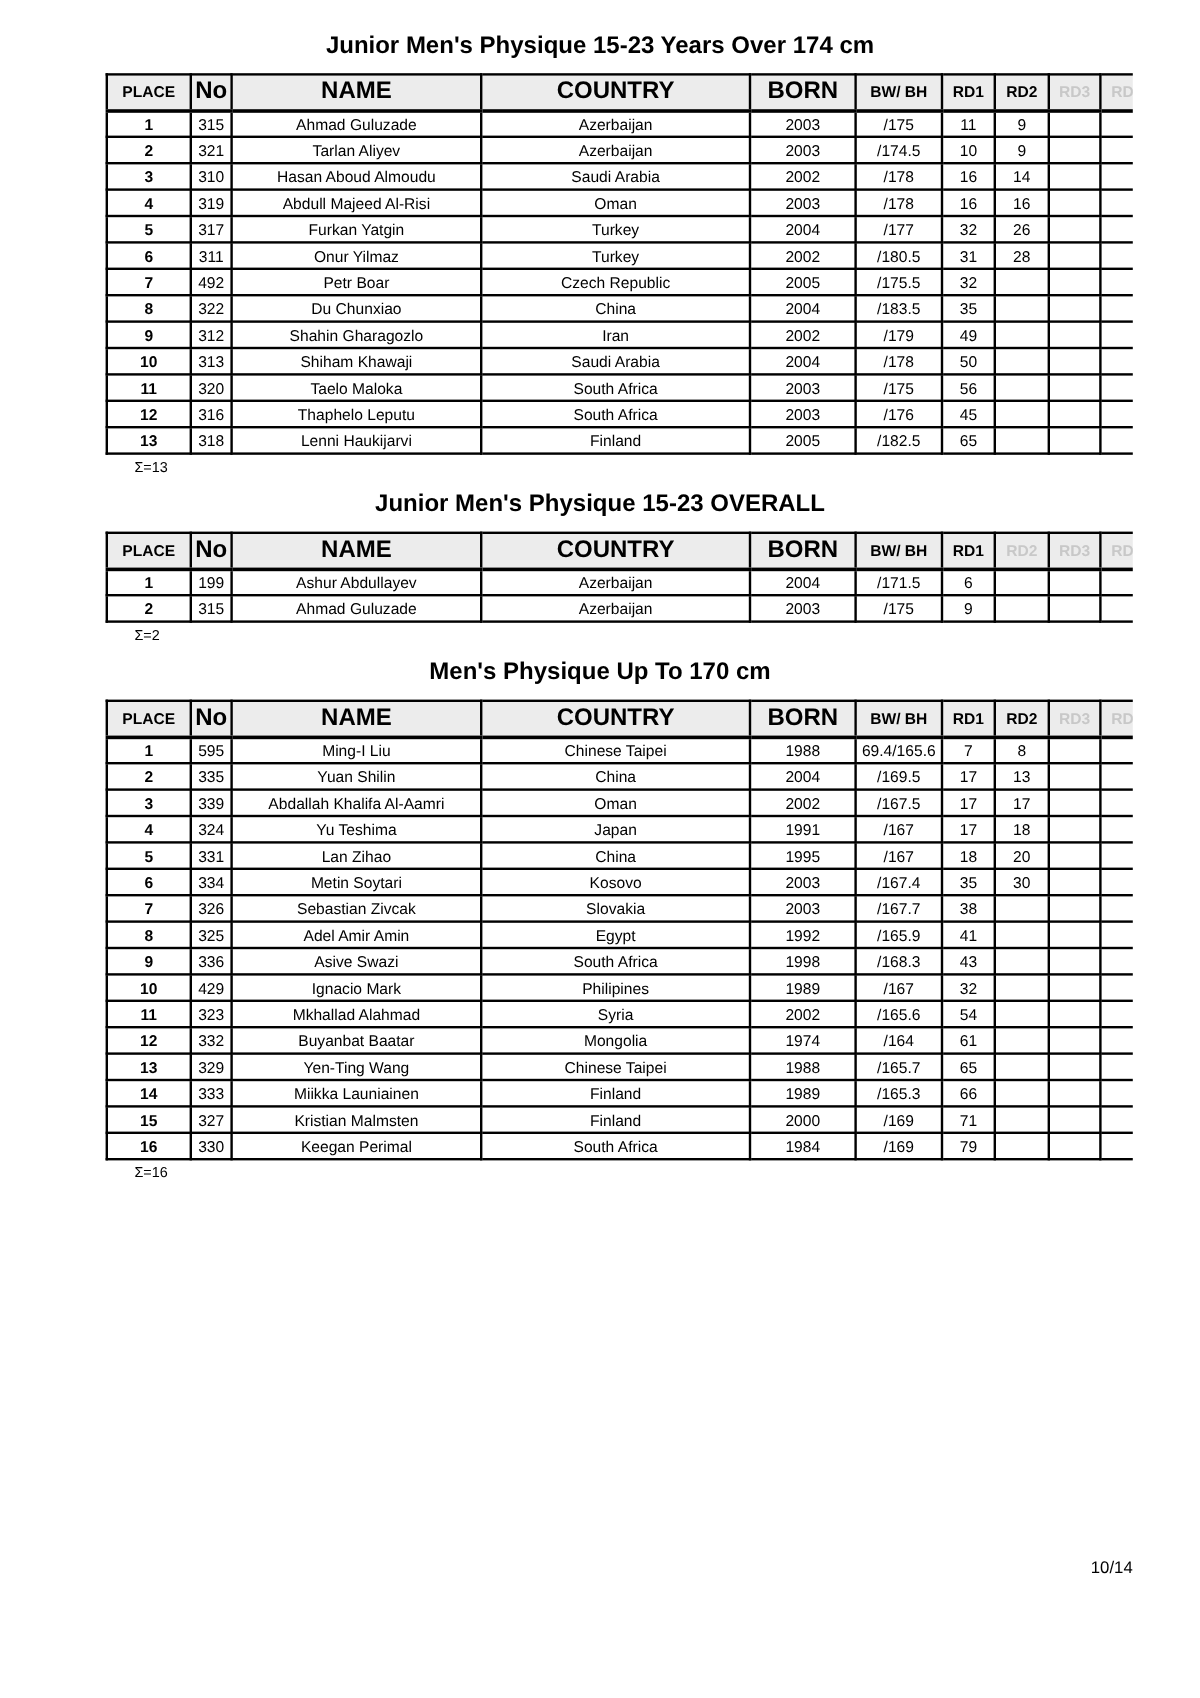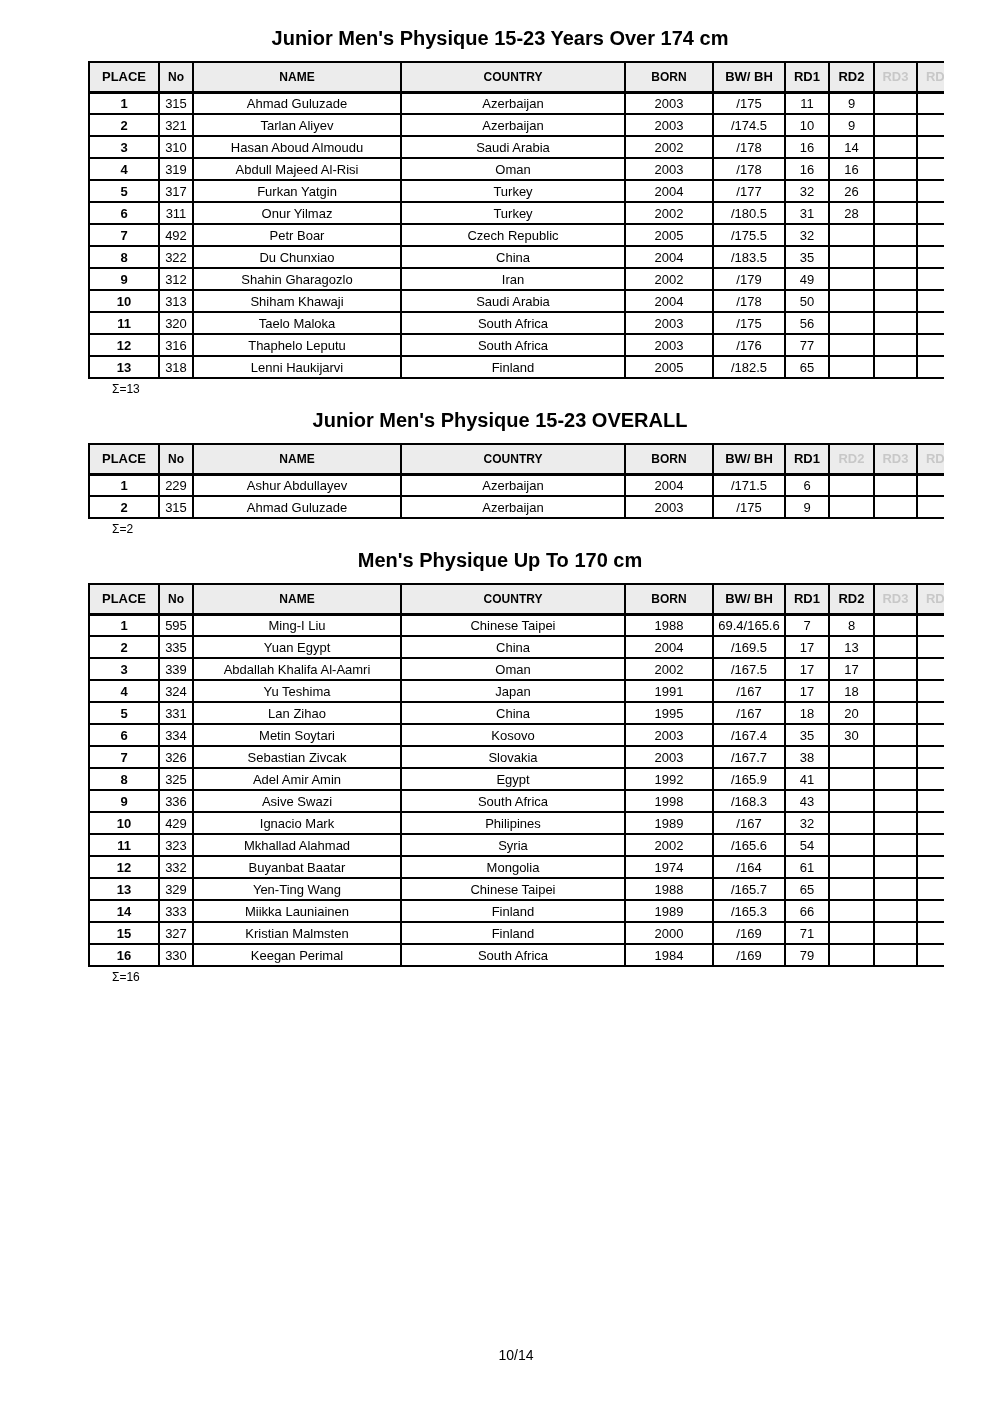--- a/index.html
+++ b/index.html
@@ -38,40 +38,40 @@
     padding:0 2px;
     box-sizing:border-box;
   }
   table.results thead th{
     background:var(--header-bg);
     font-weight:bold;
     height:30px;
     text-align:center;
     border-bottom:3px solid var(--border-color);
   }
-  th.hdr-big{font-size:12px;}
+  th.hdr-big{font-size:20px;}
   th.hdr-small{font-size:13px;}
   th.dim{color:var(--dim-text);margin-left:14px;}
   table.results td{
     height:22px;
     font-size:13px;
     text-align:center;
   }
   td.left{text-align:left;padding-left:5px;}
   td.bold{font-weight:bold;}
   .sum-note{
     font-size:12px;
     margin:3px 0 13px 24px;
   }
   .footer{
     position:absolute;
-    top:1347px;
+    top:1298px;
     left:32px;
     width:856px;
-    text-align:center;
+    text-align:right;
     font-size:14px;
   }
 </style>
 </head>
 <body>
 
 <div class="page">
   <div class="content">
       <div class="section">
         <div class="section-title">Junior Men's Physique 15-23 Years Over 174 cm</div>
@@ -248,21 +248,21 @@
               <td></td>
               <td></td>
             </tr>
             <tr>
               <td class="bold">12</td>
               <td>316</td>
               <td class="left ">Thaphelo Leputu</td>
               <td class="left ">South Africa</td>
               <td>2003</td>
               <td>/176</td>
-              <td>77</td>
+              <td>45</td>
               <td></td>
               <td></td>
               <td></td>
               <td></td>
             </tr>
             <tr>
               <td class="bold">13</td>
               <td>318</td>
               <td class="left ">Lenni Haukijarvi</td>
               <td class="left ">Finland</td>
@@ -305,21 +305,21 @@
               <th class="hdr-small">RD1</th>
               <th class="dim hdr-small">RD2</th>
               <th class="dim hdr-small">RD3</th>
               <th class="dim hdr-small">RD4</th>
               <th class="hdr-small">Score</th>
             </tr>
           </thead>
           <tbody>
             <tr>
               <td class="bold">1</td>
-              <td>229</td>
+              <td>199</td>
               <td class="left ">Ashur Abdullayev</td>
               <td class="left ">Azerbaijan</td>
               <td>2004</td>
               <td>/171.5</td>
               <td>6</td>
               <td></td>
               <td></td>
               <td></td>
               <td>6</td>
             </tr>
@@ -381,21 +381,21 @@
               <td>69.4/165.6</td>
               <td>7</td>
               <td>8</td>
               <td></td>
               <td></td>
               <td>8</td>
             </tr>
             <tr>
               <td class="bold">2</td>
               <td>335</td>
-              <td class="left ">Yuan Egypt</td>
+              <td class="left ">Yuan Shilin</td>
               <td class="left ">China</td>
               <td>2004</td>
               <td>/169.5</td>
               <td>17</td>
               <td>13</td>
               <td></td>
               <td></td>
               <td>13</td>
             </tr>
             <tr>

